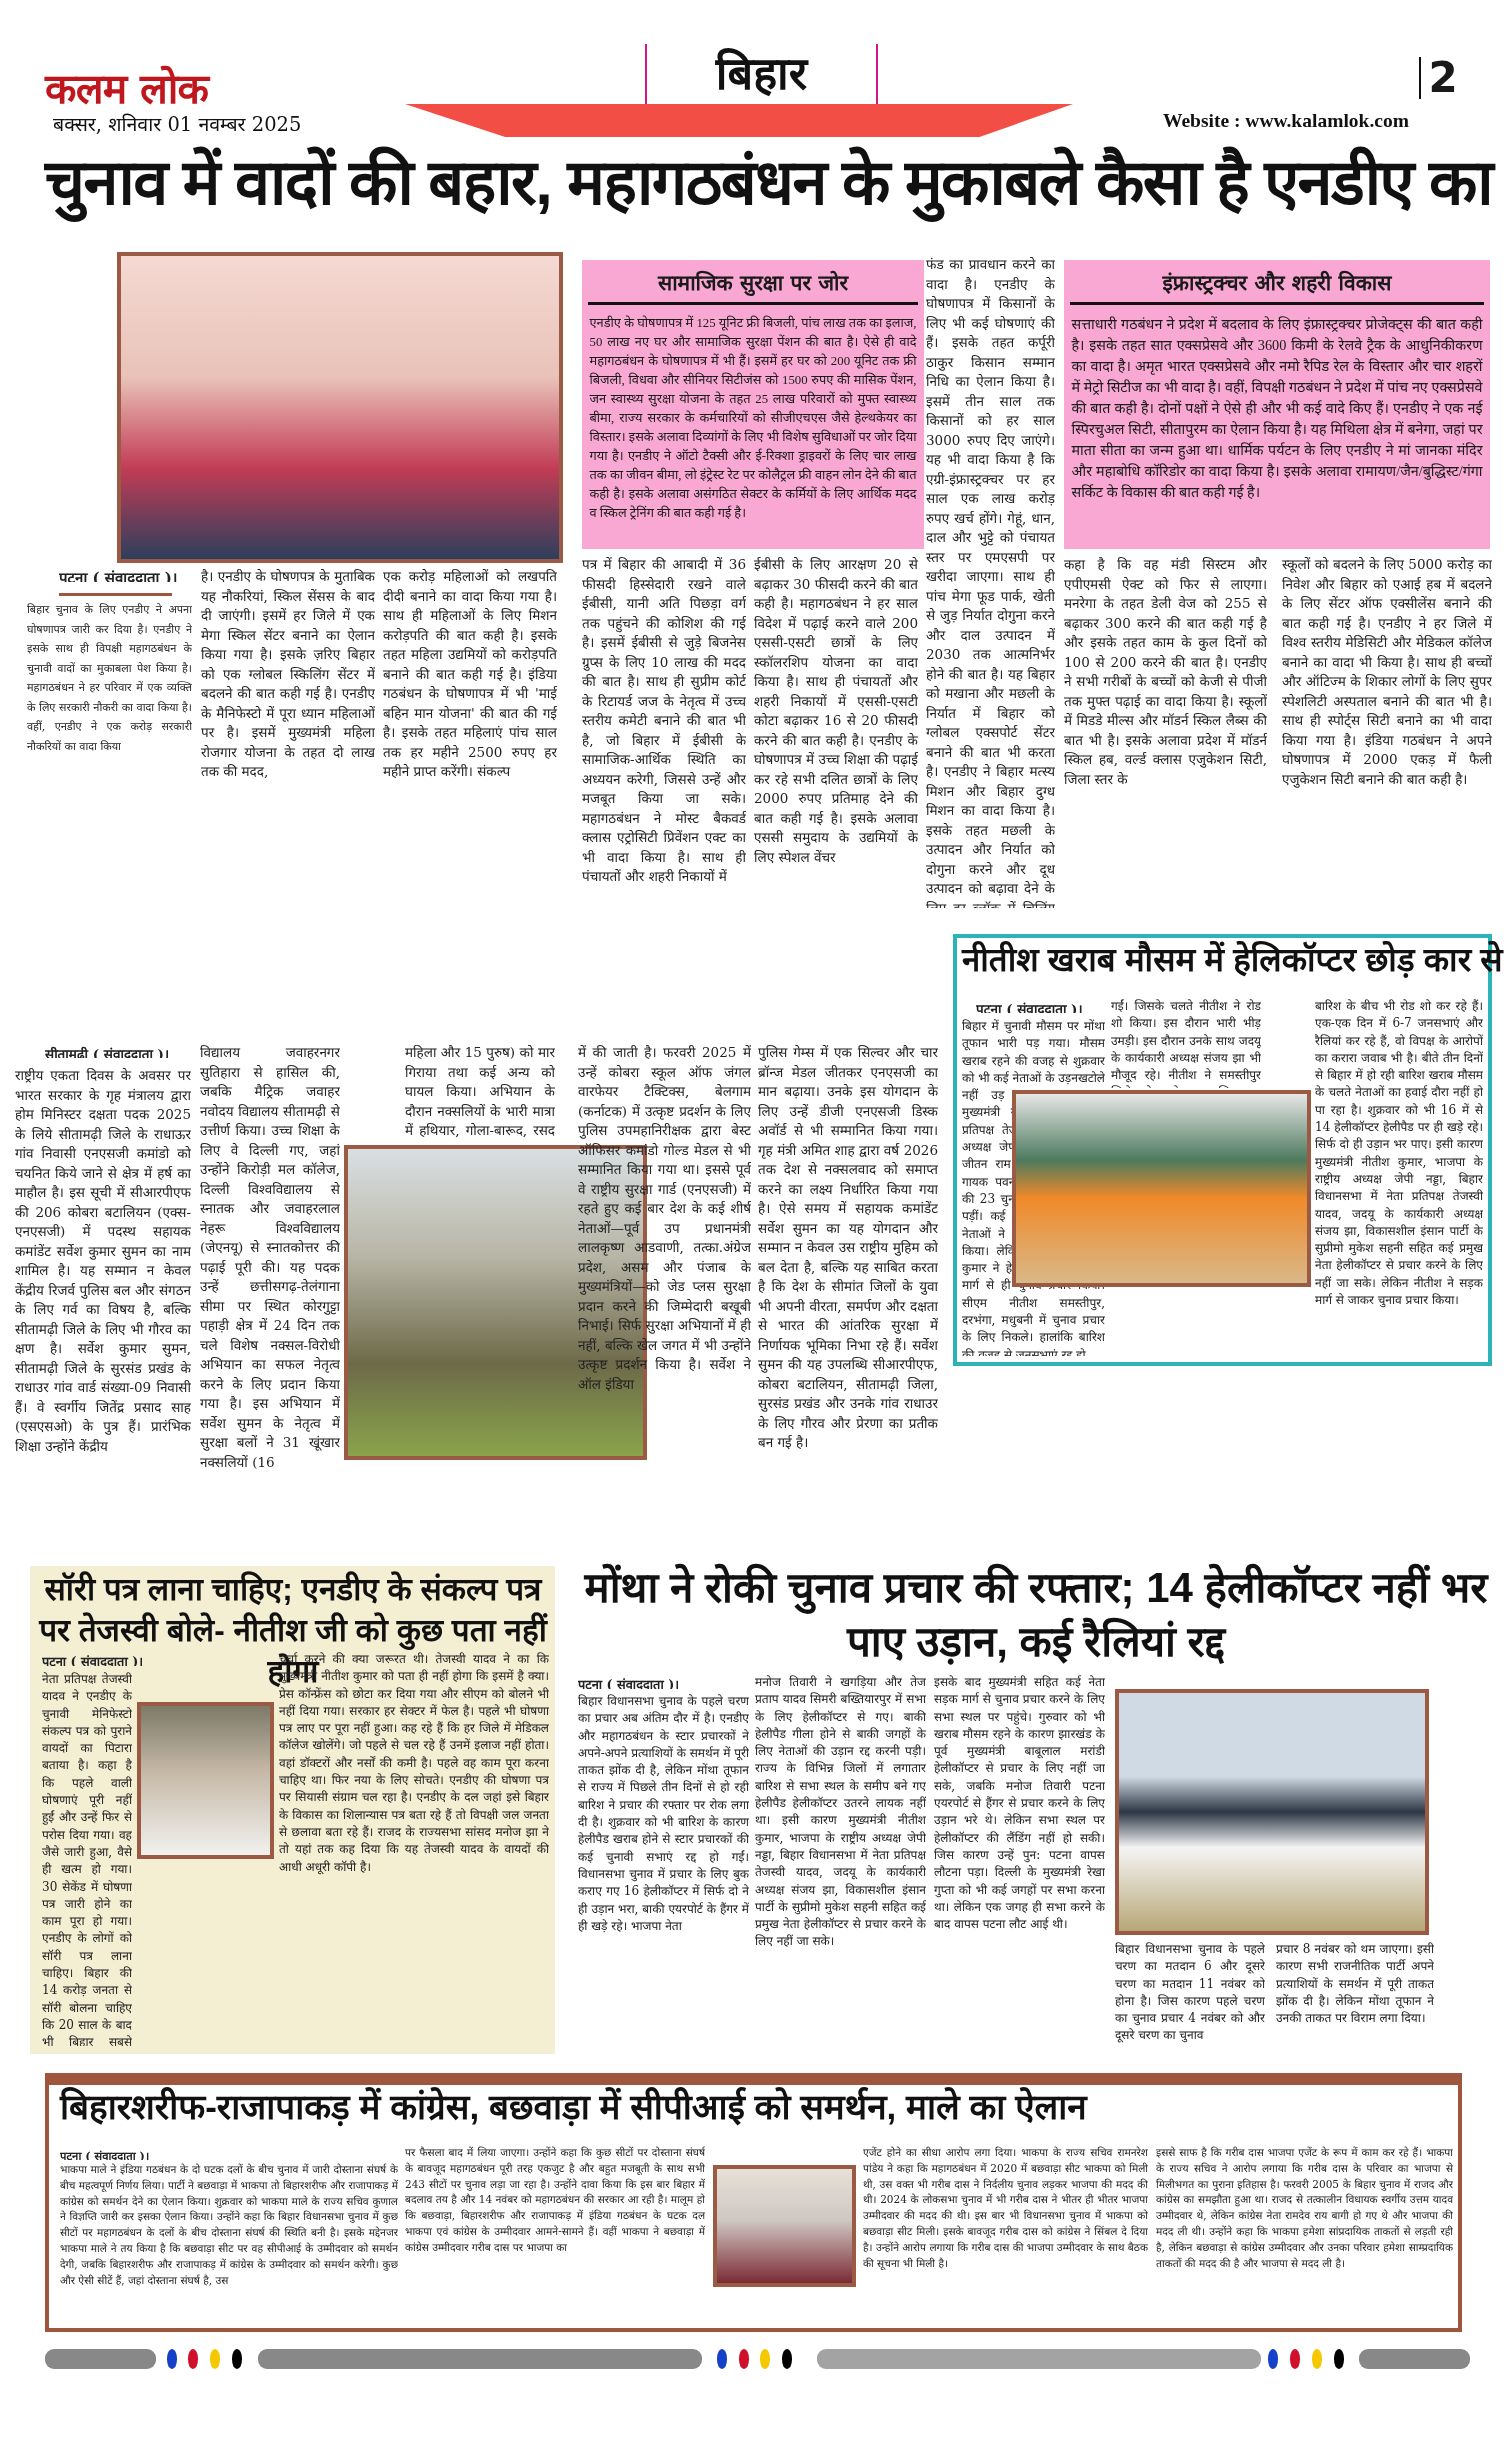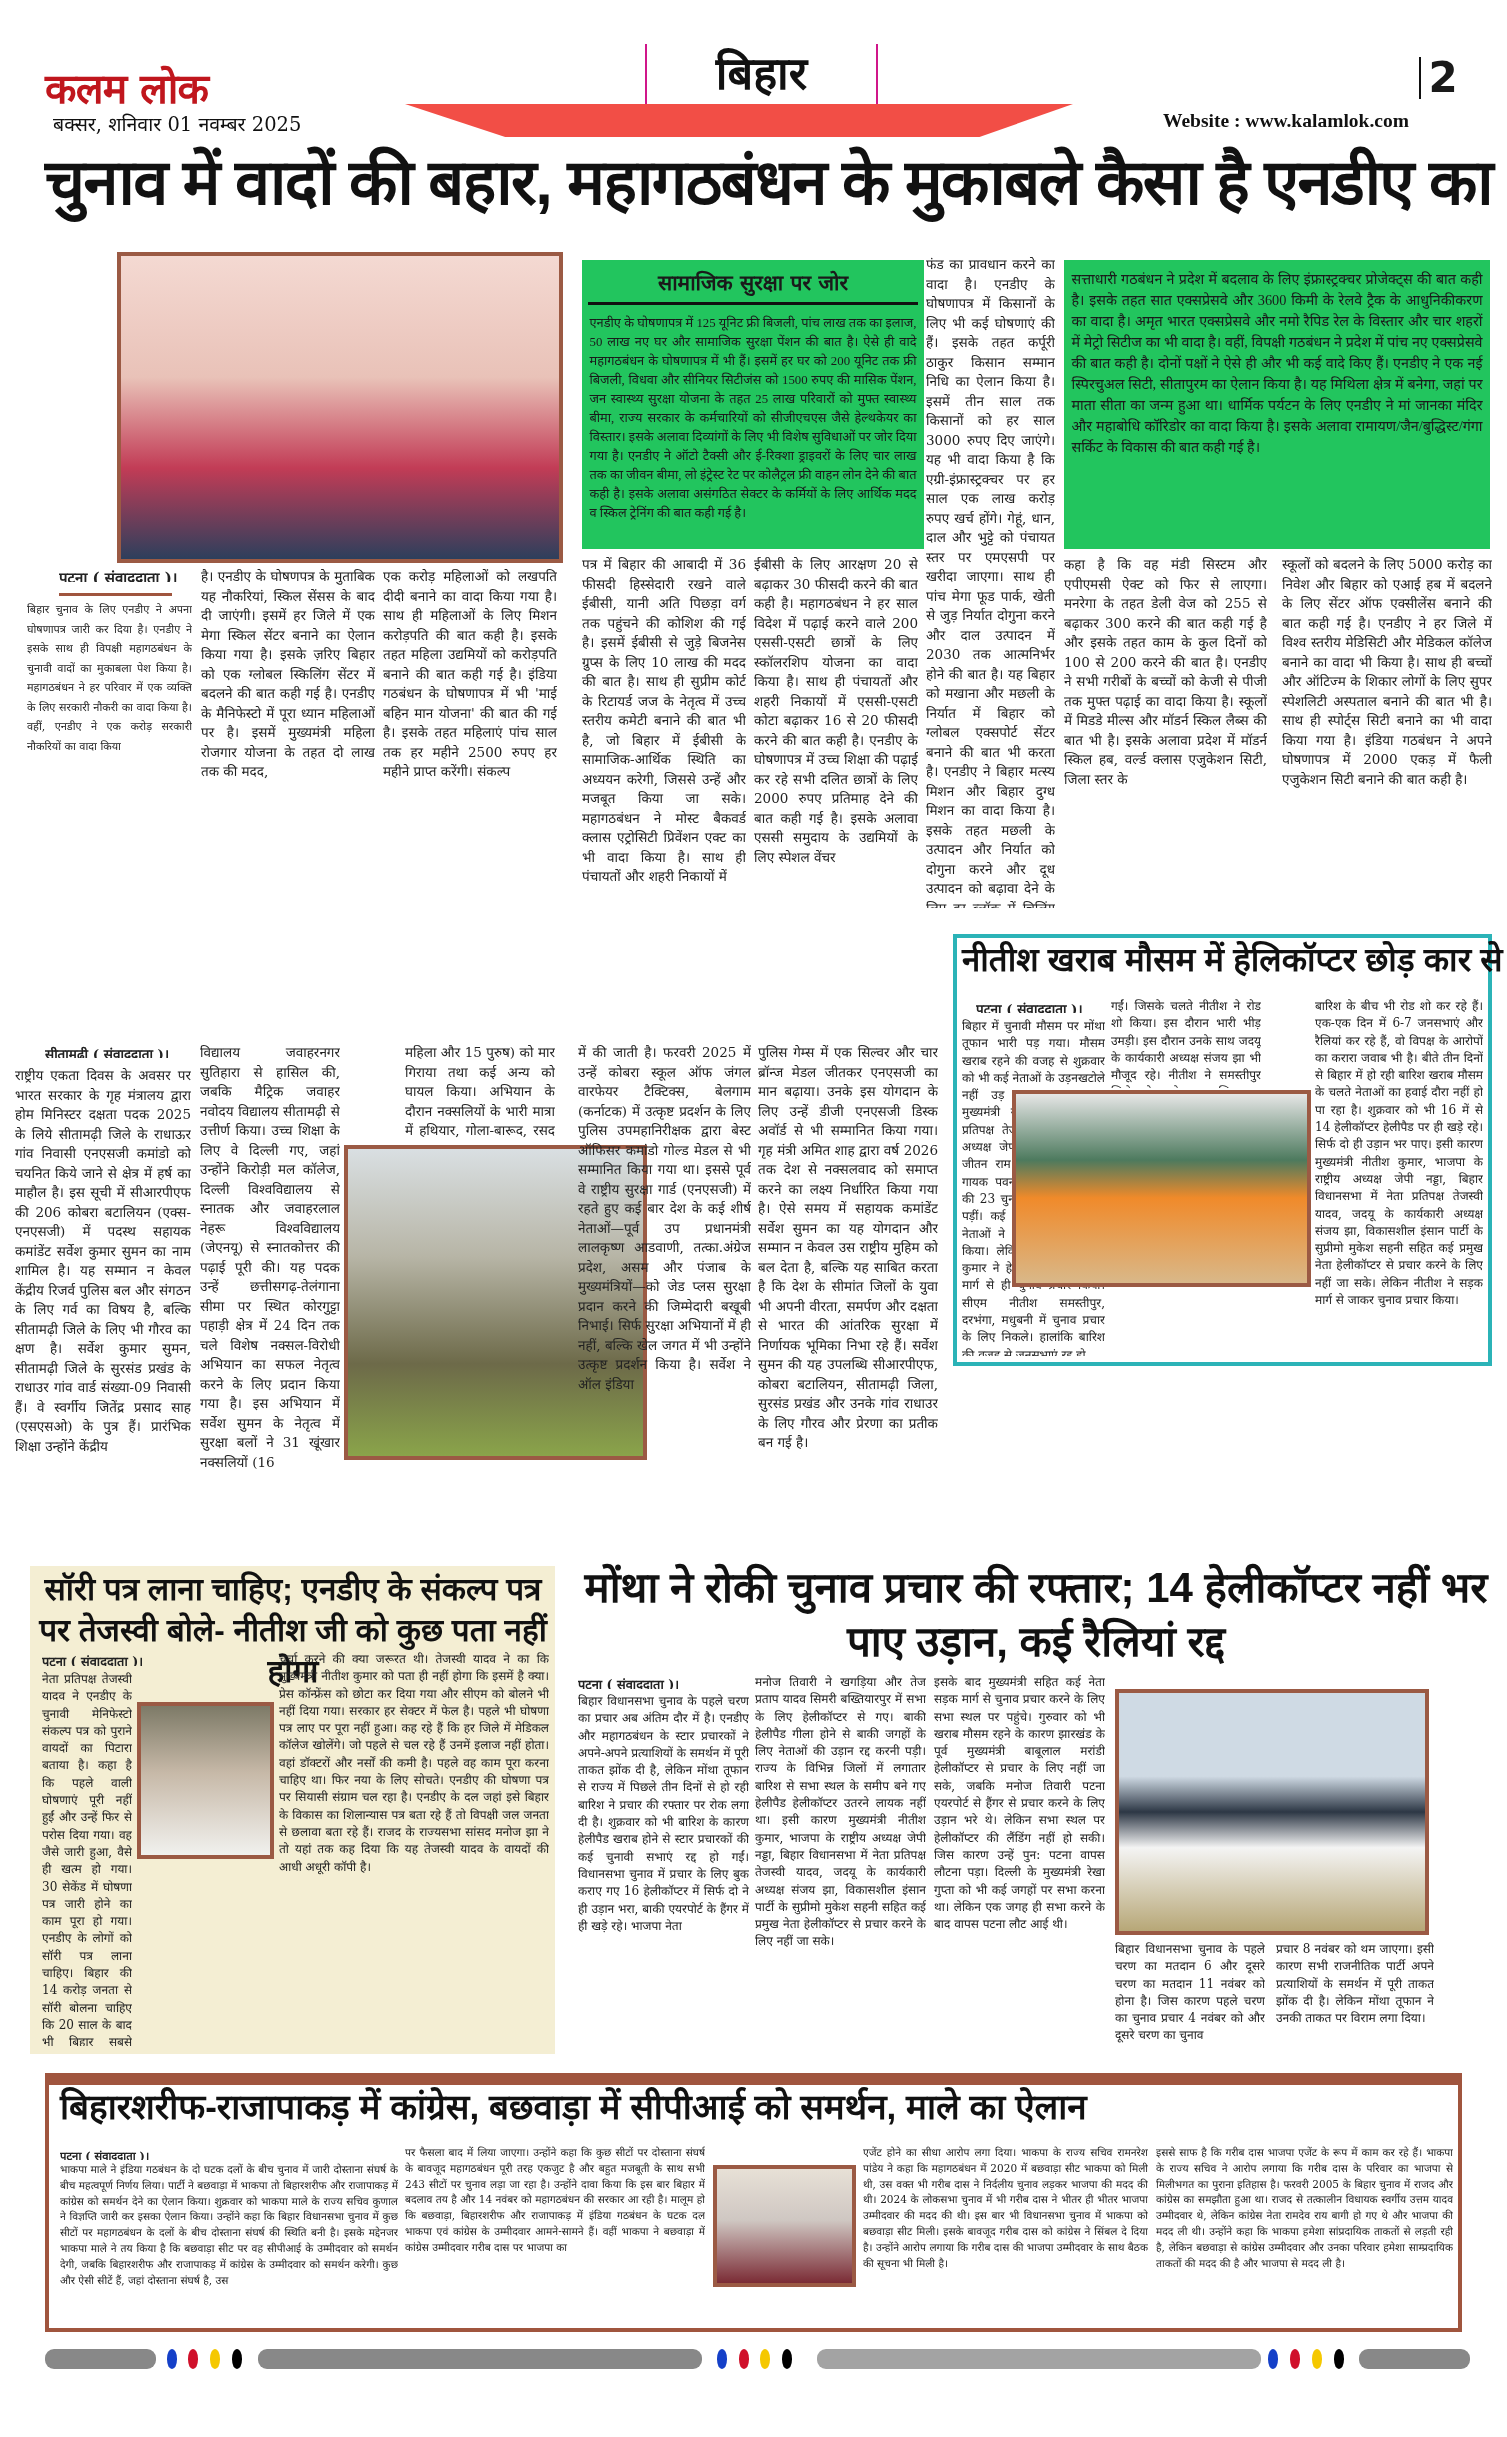--- a/index.html
+++ b/index.html
@@ -23,21 +23,21 @@
   .photo { border: 4.5px solid #9b5a44; overflow: hidden; }
   .ph-manifesto { left: 117px; top: 252px; width: 446px; height: 311px; background: linear-gradient(180deg, #f4d9d2 0%, #e9c2b8 40%, #c23c56 70%, #2d3f5c 100%); }
   .ph-commando { left: 344px; top: 1145px; width: 303px; height: 315px; background: linear-gradient(180deg, #d9dfe2 0%, #b7b5a6 35%, #6d6a49 70%, #8aa44a 100%); }
   .ph-nitish { left: 1012px; top: 1090px; width: 299px; height: 197px; background: linear-gradient(180deg, #e6e6e6 0%, #4d7a5e 35%, #f08a2a 55%, #d9b889 100%); }
   .ph-tejashwi { left: 137px; top: 1702px; width: 137px; height: 157px; background: linear-gradient(180deg, #7d7a67 0%, #c7b9a8 45%, #f1f1ee 100%); }
   .ph-heli { left: 1115px; top: 1689px; width: 314px; height: 246px; background: linear-gradient(180deg, #cfdae4 0%, #cfdae4 35%, #2d3745 50%, #f4f4f4 65%, #b7a777 100%); }
   .ph-dipankar { left: 713px; top: 2165px; width: 143px; height: 122px; background: linear-gradient(180deg, #e7e0d6 0%, #cfc7c2 45%, #7b2b35 100%); }
   .photo .cap { position: absolute; left: 0; right: 0; bottom: 0; font-size: 10.5px; color: #fff; text-align: center; opacity: 0; }
 
   
-  .boxed { background: #22c55e; }
+  .boxed { background: #f9a8d4; }
   .box1 { left: 582px; top: 260px; width: 342px; height: 289px; }
   .box2 { left: 1064px; top: 260px; width: 426px; height: 289px; }
   .box-title { text-align: center; font-weight: bold; font-size: 21px; padding: 7.5px 0 6px; border-bottom: 3px solid #111; margin: 0 6px; font-family: "DejaVu Serif", serif; }
   .box-text { padding: 9px 7.5px; font-size: 16.5px; line-height: 24px; text-align: justify; font-family: Liberation Serif, serif; }
 
   .col { font-family: "DejaVu Serif", serif; font-size: 15px; line-height: 22.5px; text-align: justify; overflow: hidden; color: #222; }
 
   .teal-frame { left: 953px; top: 934px; width: 539px; height: 432px; border: 4.5px solid #2bb3b7; }
   .h-nitish { left: 962px; top: 941px; font-size: 33px; }
   .h-medal { left: 60px; top: 923px; font-size: 42px; line-height: 54px; text-align: center; width: 886px; }
@@ -68,20 +68,21 @@
 <div class="abs headline h1">चुनाव में वादों की बहार, महागठबंधन के मुकाबले कैसा है एनडीए का घोषणा पत्र?</div>
 <div class="abs photo ph-manifesto">
     <span class="cap">एनडीए संकल्प पत्र जारी करते नेता</span>
   </div>
 
 <div class="abs boxed box1">
   <div class="box-title">सामाजिक सुरक्षा पर जोर</div>
   <div class="box-text" style="font-size:12.8px;line-height:19px">एनडीए के घोषणापत्र में 125 यूनिट फ्री बिजली, पांच लाख तक का इलाज, 50 लाख नए घर और सामाजिक सुरक्षा पेंशन की बात है। ऐसे ही वादे महागठबंधन के घोषणापत्र में भी हैं। इसमें हर घर को 200 यूनिट तक फ्री बिजली, विधवा और सीनियर सिटीजंस को 1500 रुपए की मासिक पेंशन, जन स्वास्थ्य सुरक्षा योजना के तहत 25 लाख परिवारों को मुफ्त स्वास्थ्य बीमा, राज्य सरकार के कर्मचारियों को सीजीएचएस जैसे हेल्थकेयर का विस्तार। इसके अलावा दिव्यांगों के लिए भी विशेष सुविधाओं पर जोर दिया गया है। एनडीए ने ऑटो टैक्सी और ई-रिक्शा ड्राइवरों के लिए चार लाख तक का जीवन बीमा, लो इंट्रेस्ट रेट पर कोलैट्रल फ्री वाहन लोन देने की बात कही है। इसके अलावा असंगठित सेक्टर के कर्मियों के लिए आर्थिक मदद व स्किल ट्रेनिंग की बात कही गई है।</div>
 </div>
 <div class="abs boxed box2">
+  <div class="box-title">इंफ्रास्ट्रक्चर और शहरी विकास</div>
   <div class="box-text" style="font-size:14.3px;line-height:21px">सत्ताधारी गठबंधन ने प्रदेश में बदलाव के लिए इंफ्रास्ट्रक्चर प्रोजेक्ट्स की बात कही है। इसके तहत सात एक्सप्रेसवे और 3600 किमी के रेलवे ट्रैक के आधुनिकीकरण का वादा है। अमृत भारत एक्सप्रेसवे और नमो रैपिड रेल के विस्तार और चार शहरों में मेट्रो सिटीज का भी वादा है। वहीं, विपक्षी गठबंधन ने प्रदेश में पांच नए एक्सप्रेसवे की बात कही है। दोनों पक्षों ने ऐसे ही और भी कई वादे किए हैं। एनडीए ने एक नई स्पिरचुअल सिटी, सीतापुरम का ऐलान किया है। यह मिथिला क्षेत्र में बनेगा, जहां पर माता सीता का जन्म हुआ था। धार्मिक पर्यटन के लिए एनडीए ने मां जानका मंदिर और महाबोधि कॉरिडोर का वादा किया है। इसके अलावा रामायण/जैन/बुद्धिस्ट/गंगा सर्किट के विकास की बात कही गई है।</div>
 </div>
 
 <div class="abs col" style="left:59px;top:567px;width:140px;height:15px;font-weight:bold">पटना ( संवाददाता )।</div>
 <div class="abs rule" style="left:59px;top:593px;width:113px"></div>
 <div class="abs col" style="left:27px;top:600px;width:165px;height:300px;font-size:11px;line-height:19.5px">बिहार चुनाव के लिए एनडीए ने अपना घोषणापत्र जारी कर दिया है। एनडीए ने इसके साथ ही विपक्षी महागठबंधन के चुनावी वादों का मुकाबला पेश किया है। महागठबंधन ने हर परिवार में एक व्यक्ति के लिए सरकारी नौकरी का वादा किया है। वहीं, एनडीए ने एक करोड़ सरकारी नौकरियों का वादा किया</div>
 <div class="abs col" style="left:201px;top:567px;width:174px;height:330px;font-size:13.5px;line-height:19.5px">है। एनडीए के घोषणपत्र के मुताबिक यह नौकरियां, स्किल सेंसस के बाद दी जाएंगी। इसमें हर जिले में एक मेगा स्किल सेंटर बनाने का ऐलान किया गया है। इसके ज़रिए बिहार को एक ग्लोबल स्किलिंग सेंटर में बदलने की बात कही गई है। एनडीए के मैनिफेस्टो में पूरा ध्यान महिलाओं पर है। इसमें मुख्यमंत्री महिला रोजगार योजना के तहत दो लाख तक की मदद,</div>
 <div class="abs col" style="left:383px;top:567px;width:174px;height:330px;font-size:13.5px;line-height:19.5px">एक करोड़ महिलाओं को लखपति दीदी बनाने का वादा किया गया है। साथ ही महिलाओं के लिए मिशन करोड़पति की बात कही है। इसके तहत महिला उद्यमियों को करोड़पति बनाने की बात कही गई है। इंडिया गठबंधन के घोषणापत्र में भी 'माई बहिन मान योजना' की बात की गई है। इसके तहत महिलाएं पांच साल तक हर महीने 2500 रुपए हर महीने प्राप्त करेंगी। संकल्प</div>
 <div class="abs col" style="left:582px;top:555px;width:164px;height:353px;font-size:13.5px;line-height:19.5px">पत्र में बिहार की आबादी में 36 फीसदी हिस्सेदारी रखने वाले ईबीसी, यानी अति पिछड़ा वर्ग तक पहुंचने की कोशिश की गई है। इसमें ईबीसी से जुड़े बिजनेस ग्रुप्स के लिए 10 लाख की मदद की बात है। साथ ही सुप्रीम कोर्ट के रिटायर्ड जज के नेतृत्व में उच्च स्तरीय कमेटी बनाने की बात भी है, जो बिहार में ईबीसी के सामाजिक-आर्थिक स्थिति का अध्ययन करेगी, जिससे उन्हें और मजबूत किया जा सके। महागठबंधन ने मोस्ट बैकवर्ड क्लास एट्रोसिटी प्रिवेंशन एक्ट का भी वादा किया है। साथ ही पंचायतों और शहरी निकायों में</div>
 <div class="abs col" style="left:754px;top:555px;width:164px;height:353px;font-size:13.5px;line-height:19.5px">ईबीसी के लिए आरक्षण 20 से बढ़ाकर 30 फीसदी करने की बात कही है। महागठबंधन ने हर साल विदेश में पढ़ाई करने वाले 200 एससी-एसटी छात्रों के लिए स्कॉलरशिप योजना का वादा किया है। साथ ही पंचायतों और शहरी निकायों में एससी-एसटी कोटा बढ़ाकर 16 से 20 फीसदी करने की बात कही है। एनडीए के घोषणापत्र में उच्च शिक्षा की पढ़ाई कर रहे सभी दलित छात्रों के लिए 2000 रुपए प्रतिमाह देने की बात कही गई है। इसके अलावा एससी समुदाय के उद्यमियों के लिए स्पेशल वेंचर</div>

